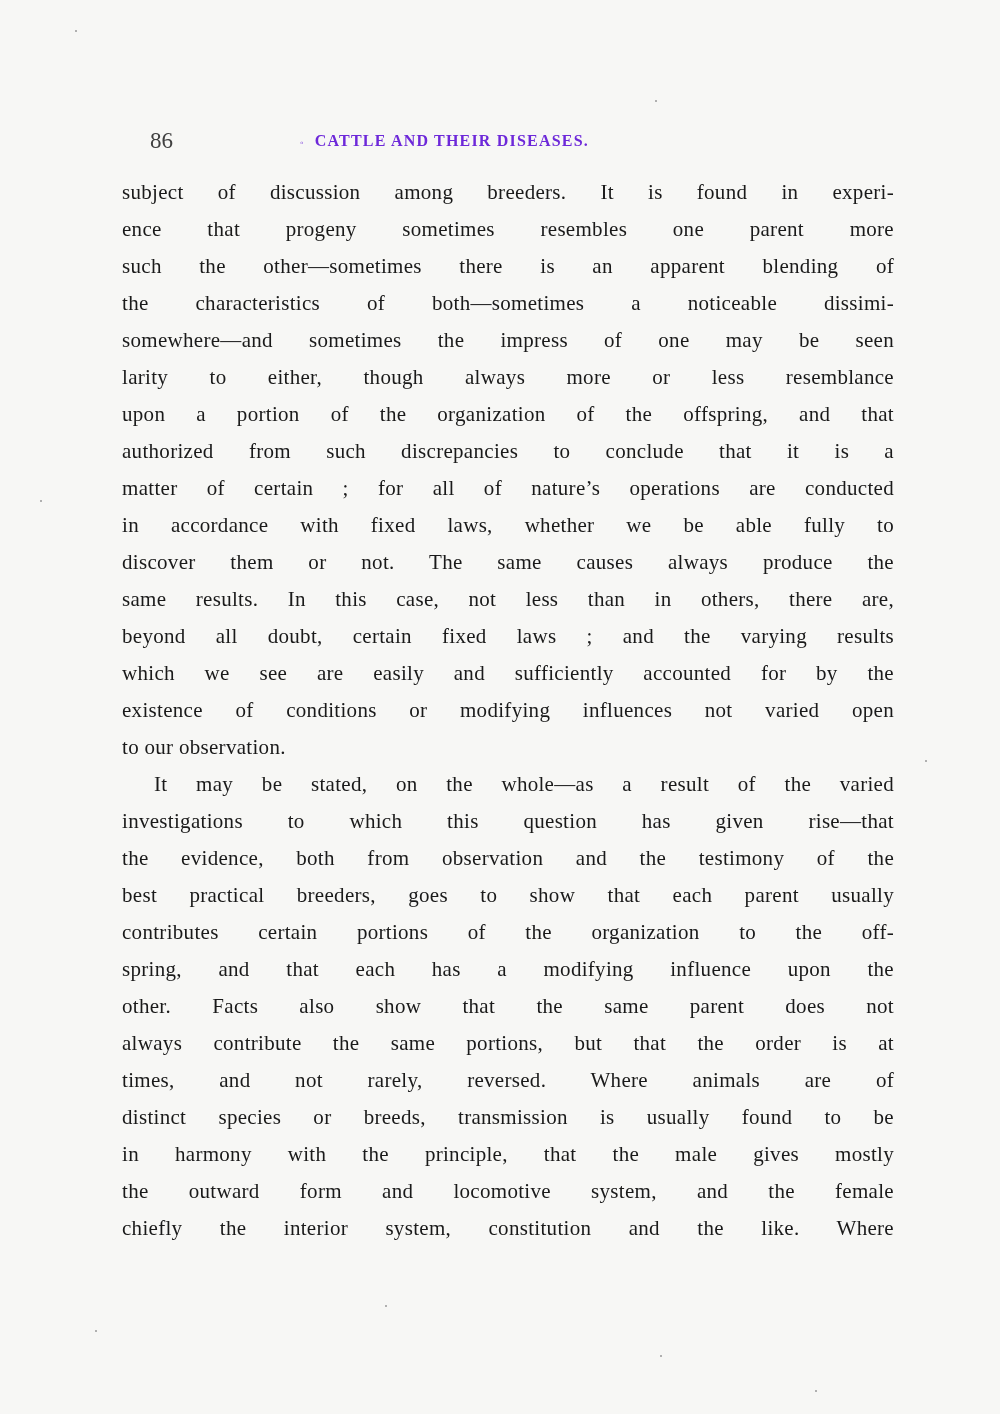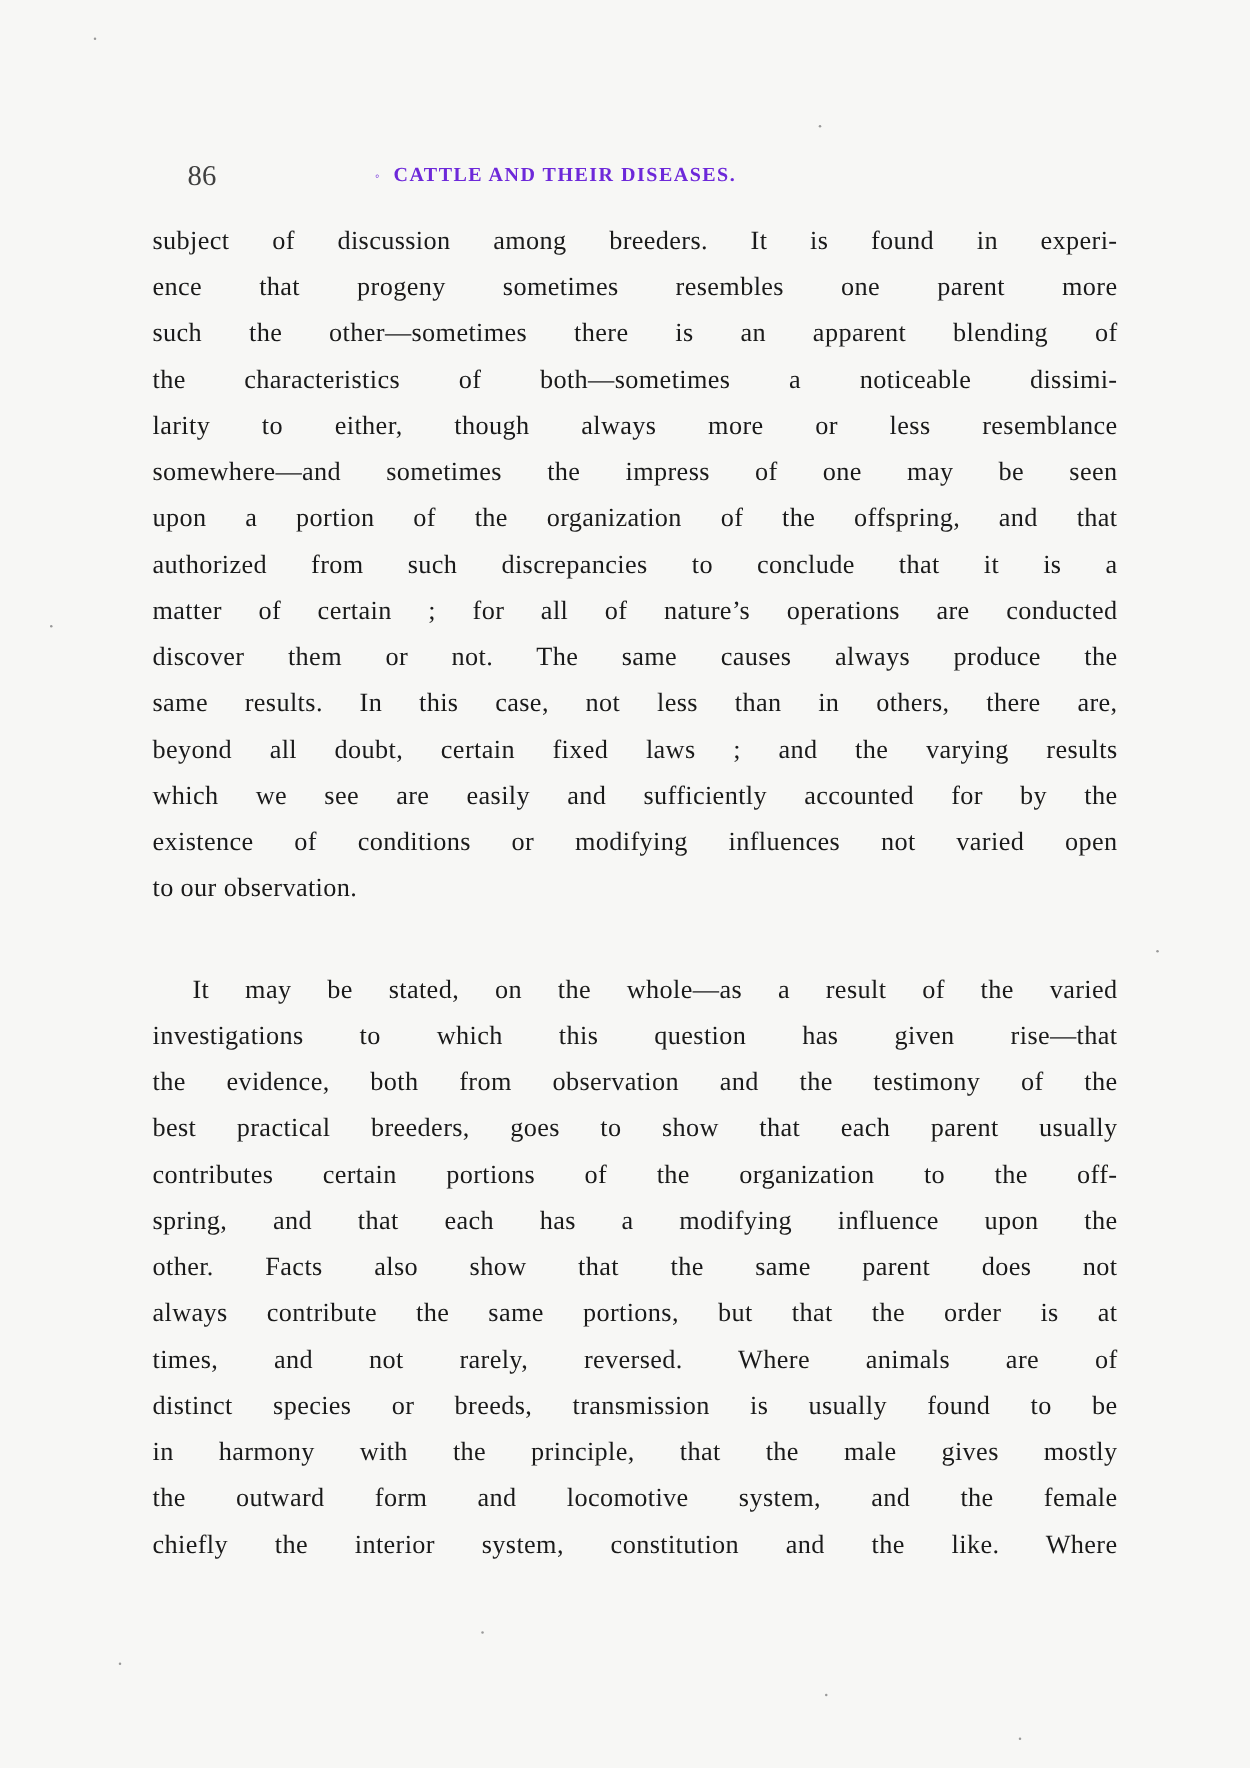--- a/index.html
+++ b/index.html
@@ -65,21 +65,20 @@
       white-space: nowrap;
       text-align: justify;
       text-align-last: justify;
       letter-spacing: 0.3px;
     }
     .line.last {
       text-align-last: left;
     }
     .line.indent {
       padding-left: 32px;
-      margin-top: 44px;
     }
     .speck {
       position: absolute;
       width: 2px; height: 2px;
       background: #999;
       border-radius: 50%;
     }
   </style>
 </head>
 <body>
@@ -90,25 +89,26 @@
     <span class="page-number">86</span>
     <span class="running-title"><span class="dot">◦</span><span>CATTLE AND THEIR DISEASES.</span></span>
   </div>
 
   <div class="body-text">
 
     <div class="line">subject of discussion among breeders.  It is found in experi-</div>
     <div class="line">ence that progeny sometimes resembles one parent more</div>
     <div class="line">such the other—sometimes there is an apparent blending of</div>
     <div class="line">the characteristics of both—sometimes a noticeable dissimi-</div>
+    <div class="line">somewhere—and sometimes the impress of one may be seen</div>
     <div class="line">larity to either, though always more or less resemblance</div>
-    <div class="line">somewhere—and sometimes the impress of one may be seen</div>
     <div class="line">upon a portion of the organization of the offspring, and that</div>
     <div class="line">authorized from such discrepancies to conclude that it is a</div>
     <div class="line">matter of certain ; for all of nature’s operations are conducted</div>
+    <div class="line">in accordance with fixed laws, whether we be able fully to</div>
     <div class="line">discover them or not.  The same causes always produce the</div>
     <div class="line">same results.  In this case, not less than in others, there are,</div>
     <div class="line">beyond all doubt, certain fixed laws ; and the varying results</div>
     <div class="line">which we see are easily and sufficiently accounted for by the</div>
     <div class="line">existence of conditions or modifying influences not varied open</div>
     <div class="line last">to our observation.</div>
 
     <div class="line indent">It may be stated, on the whole—as a result of the varied</div>
     <div class="line">investigations to which this question has given rise—that</div>
     <div class="line">the evidence, both from observation and the testimony of the</div>

